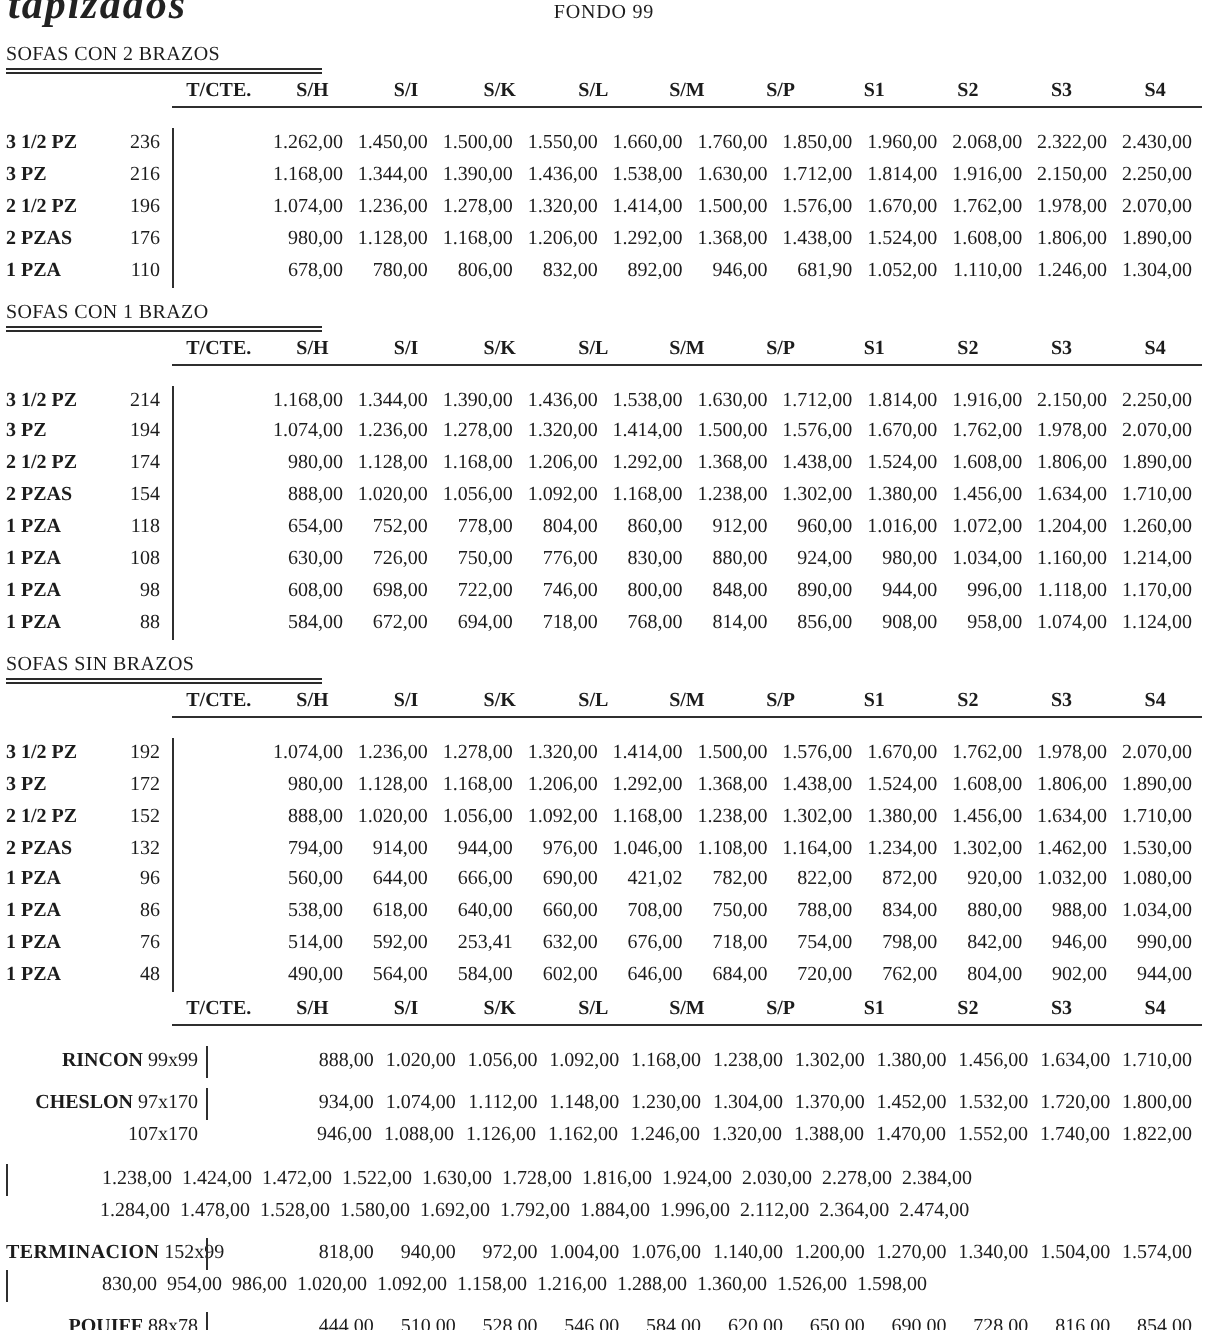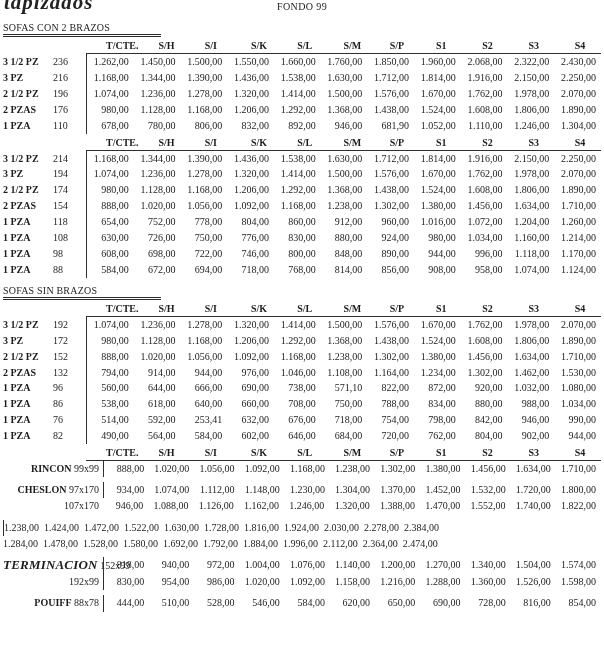--- a/index.html
+++ b/index.html
@@ -23,32 +23,32 @@
   .section-title{
     font-size:10px;font-weight:normal;margin:0;display:inline-block;
     min-width:158px;border-bottom:3px double #2a2a2a;line-height:12px;
     letter-spacing:0.2px;padding-bottom:0;
   }
   .hdr-row{display:grid;grid-template-columns:83px 1fr;margin-top:2px;}
   .hdr-values{
     display:grid;grid-template-columns:repeat(11,1fr);
     border-bottom:1px solid #2f2f2f;padding-bottom:1px;
   }
-  .hcell{font-weight:bold;font-size:10px;line-height:13px;white-space:nowrap;margin-left:20px;}
-  .rows{margin-top:0;}
+  .hcell{text-align:center;font-weight:bold;font-size:10px;line-height:13px;white-space:nowrap;}
+  .rows{margin-top:10px;}
   .row{display:grid;line-height:15.9px;}
   .row.sofa{grid-template-columns:50px 33px 1fr;}
   .row.pieces{grid-template-columns:100px 1fr;line-height:16.2px;}
   .row.spacer{margin-top:5px;}
   .lbl{font-weight:bold;font-size:10px;white-space:nowrap;}
-  .sz{text-align:left;font-size:10px;padding-right:6px;}
+  .sz{text-align:right;font-size:10px;padding-right:6px;}
   .plbl{text-align:right;font-size:10px;padding-right:4px;white-space:nowrap;}
   .plbl .lbl-name{font-weight:bold;}
-  .plbl.small .lbl-name{font-size:13px;letter-spacing:0.2px;font-style:italic;}
-  .vals{display:grid;grid-template-columns:repeat(11,1fr);}
+  .plbl.small .lbl-name{font-size:10px;letter-spacing:0.2px;}
+  .vals{display:grid;grid-template-columns:repeat(11,1fr);padding-left:47px;}
   .vals.divider{border-left:1px solid #2f2f2f;}
   .vcell{text-align:right;font-size:10px;padding-right:5px;white-space:nowrap;}
 </style>
 </head>
 <body>
 
 <div class="topbar">
   <div class="logo">tapizados</div>
   <div class="doc-title">FONDO 99</div>
 </div>
@@ -155,20 +155,21 @@
             <div class="vcell">1.052,00</div>
             <div class="vcell">1.110,00</div>
             <div class="vcell">1.246,00</div>
             <div class="vcell">1.304,00</div>
           </div>
         </div>
       </div>
   </section>
 
   <section class="section">
+    <h2 class="section-title">SOFAS CON 1 BRAZO</h2>
     <div class="hdr-row">
       <div class="hdr-spacer"></div>
       <div class="hdr-values">
           <div class="hcell">T/CTE.</div>
           <div class="hcell">S/H</div>
           <div class="hcell">S/I</div>
           <div class="hcell">S/K</div>
           <div class="hcell">S/L</div>
           <div class="hcell">S/M</div>
           <div class="hcell">S/P</div>
@@ -406,22 +407,22 @@
           </div>
         </div>
         <div class="row sofa">
           <div class="lbl">1 PZA</div>
           <div class="sz">96</div>
           <div class="vals divider">
             <div class="vcell">560,00</div>
             <div class="vcell">644,00</div>
             <div class="vcell">666,00</div>
             <div class="vcell">690,00</div>
-            <div class="vcell">738,00</div>
-            <div class="vcell">571,10</div>
+            <div class="vcell">421,02</div>
+            <div class="vcell">782,00</div>
             <div class="vcell">822,00</div>
             <div class="vcell">872,00</div>
             <div class="vcell">920,00</div>
             <div class="vcell">1.032,00</div>
             <div class="vcell">1.080,00</div>
           </div>
         </div>
         <div class="row sofa">
           <div class="lbl">1 PZA</div>
           <div class="sz">86</div>
@@ -451,21 +452,21 @@
             <div class="vcell">718,00</div>
             <div class="vcell">754,00</div>
             <div class="vcell">798,00</div>
             <div class="vcell">842,00</div>
             <div class="vcell">946,00</div>
             <div class="vcell">990,00</div>
           </div>
         </div>
         <div class="row sofa">
           <div class="lbl">1 PZA</div>
-          <div class="sz">82</div>
+          <div class="sz">48</div>
           <div class="vals divider">
             <div class="vcell">490,00</div>
             <div class="vcell">564,00</div>
             <div class="vcell">584,00</div>
             <div class="vcell">602,00</div>
             <div class="vcell">646,00</div>
             <div class="vcell">684,00</div>
             <div class="vcell">720,00</div>
             <div class="vcell">762,00</div>
             <div class="vcell">804,00</div>
@@ -582,21 +583,20 @@
             <div class="vcell">1.076,00</div>
             <div class="vcell">1.140,00</div>
             <div class="vcell">1.200,00</div>
             <div class="vcell">1.270,00</div>
             <div class="vcell">1.340,00</div>
             <div class="vcell">1.504,00</div>
             <div class="vcell">1.574,00</div>
           </div>
         </div>
         <div class="row pieces">
-          <div class="plbl"><span class="lbl-dim">192x99</span></div>
           <div class="vals divider">
             <div class="vcell">830,00</div>
             <div class="vcell">954,00</div>
             <div class="vcell">986,00</div>
             <div class="vcell">1.020,00</div>
             <div class="vcell">1.092,00</div>
             <div class="vcell">1.158,00</div>
             <div class="vcell">1.216,00</div>
             <div class="vcell">1.288,00</div>
             <div class="vcell">1.360,00</div>

